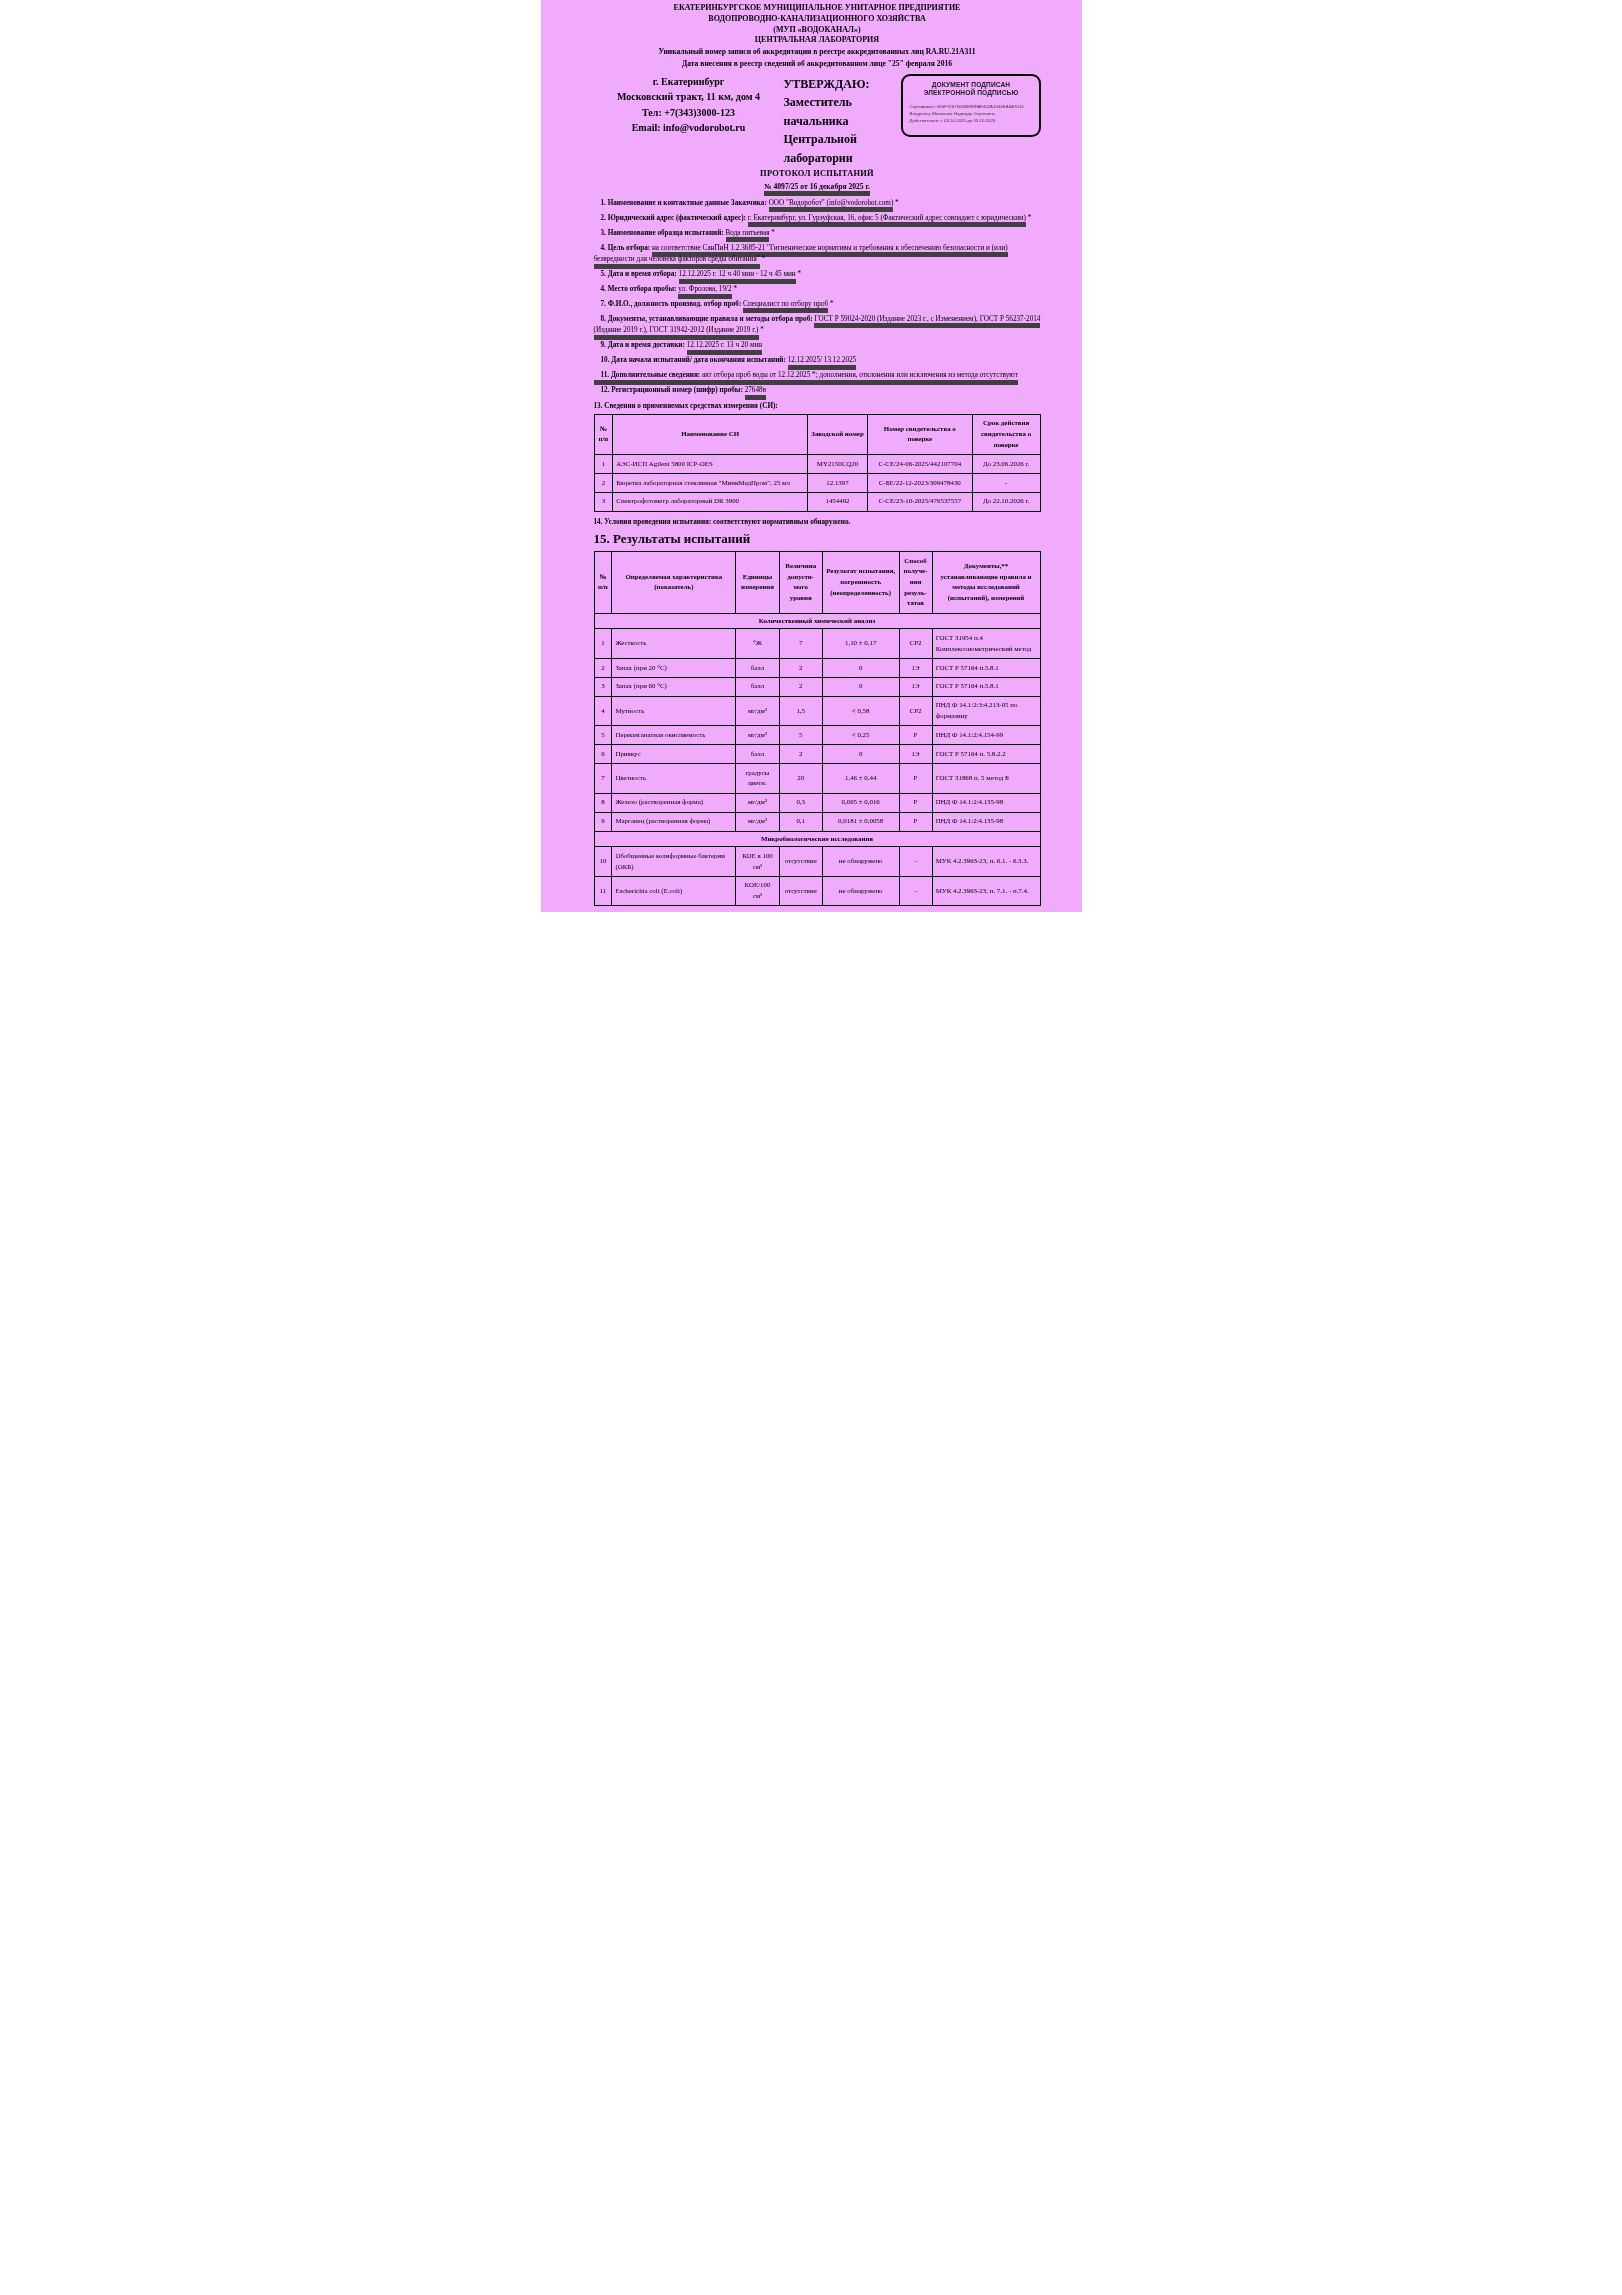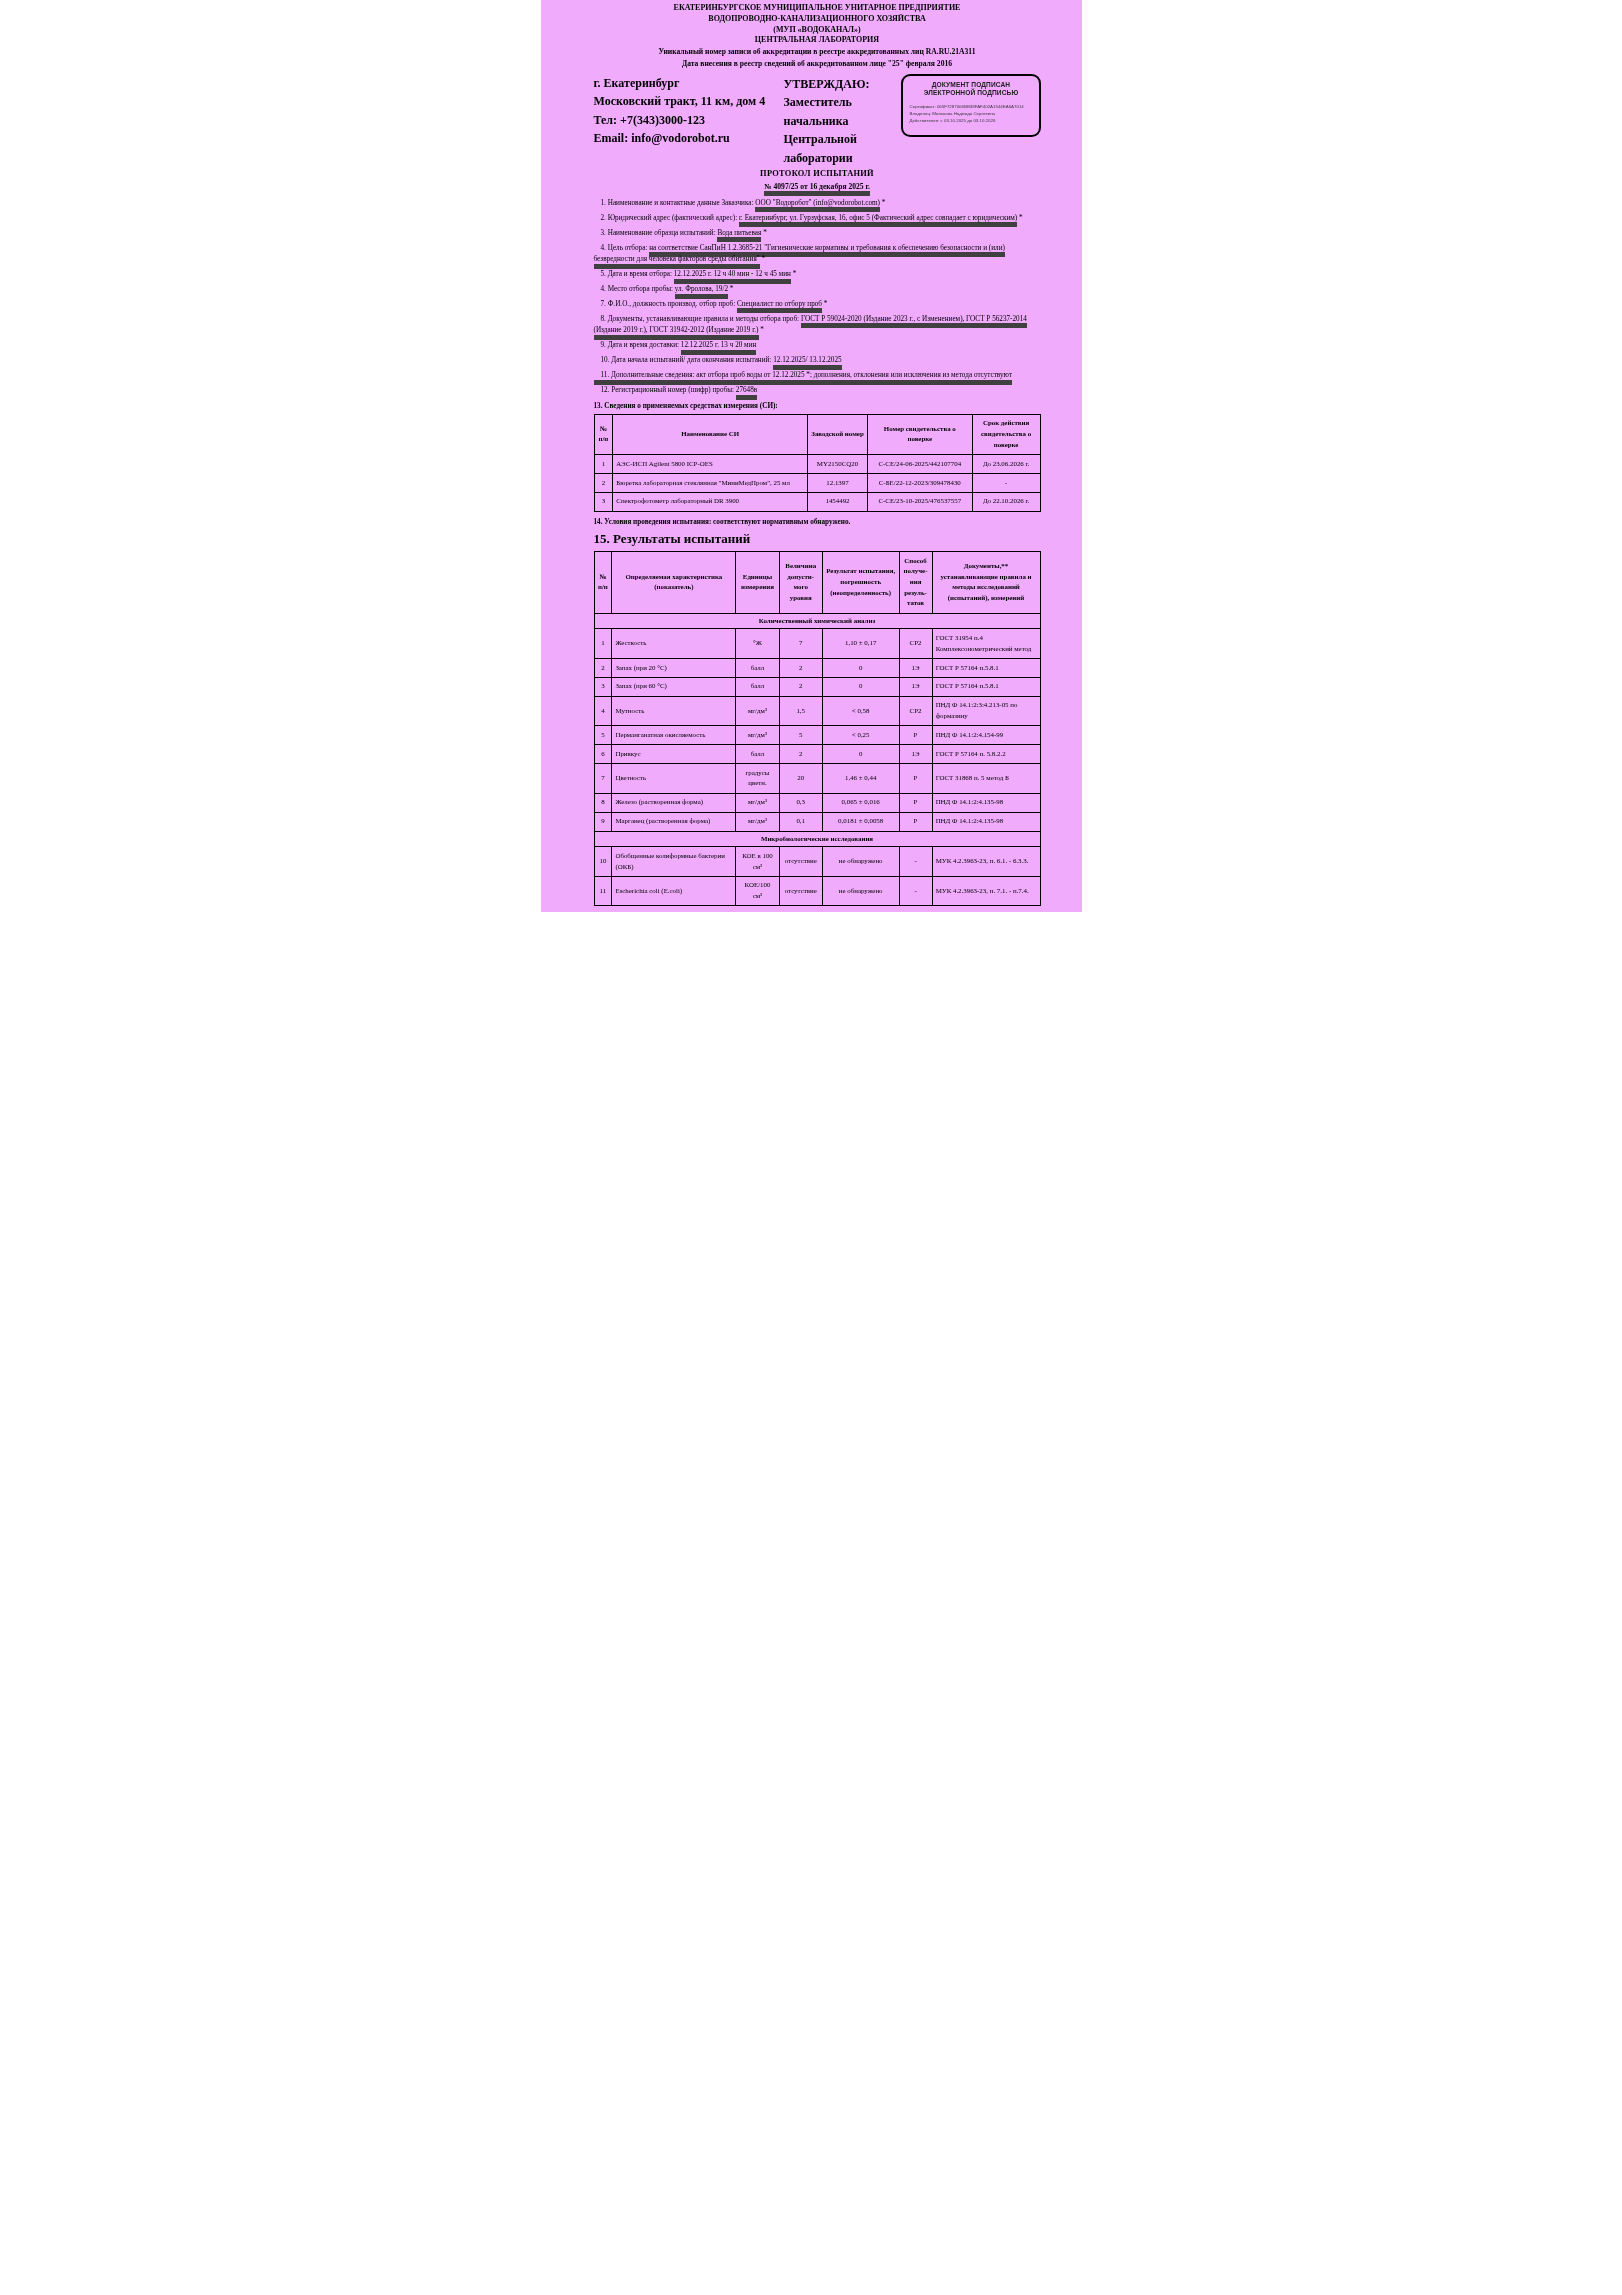--- a/index.html
+++ b/index.html
@@ -15,37 +15,37 @@
     margin: 0 auto;
     background: #f0abfc;
     padding: 3.1px 41px 5.1px 53px;
   }
   
   .org-header { text-align: center; font-weight: bold; }
   .org-header .org-line { font-size: 8px; line-height: 1.35; }
   .org-header .accr-line { font-size: 7.6px; line-height: 1.4; margin-top: 1px; }
   
   .info-row { display: flex; margin-top: 4.1px; min-height: 64px; }
-  .info-left { width: 190px; font-weight: bold; font-size: 12px; line-height: 1.55; }
+  .info-left { width: 190px; font-weight: bold; font-size: 10px; line-height: 1.55; text-align: center; }
   .info-mid { flex: 1; font-weight: bold; font-size: 12px; line-height: 1.55; padding-top: 1px; }
   .stamp {
     width: 140px; height: 63px;
     border: 2px solid #000; border-radius: 9.2px;
     padding: 5.1px 6.1px 4.1px 7.1px;
     font-family: "Liberation Sans", "DejaVu Sans", sans-serif;
     flex-shrink: 0;
   }
   .stamp-title { text-align: center; font-size: 6.6px; font-weight: 600; color: #222; line-height: 1.3; letter-spacing: 0.1px; }
   .stamp-meta { margin-top: 6.6px; font-size: 4.4px; color: #3a3a3a; line-height: 1.55; }
   
   .doc-title { text-align: center; font-size: 8.4px; font-weight: bold; letter-spacing: 0.3px; margin-top: 1px; }
   .doc-subtitle { text-align: center; font-size: 7.6px; font-weight: bold; margin-top: 4.1px; margin-bottom: 7.1px; }
   
   .items p { font-size: 7.2px; line-height: 1.58; margin-bottom: 3.6px; }
-  .lbl { font-weight: normal; padding-left: 7px; }
+  .lbl { font-weight: bold; padding-left: 7px; }
   .u { border-bottom: 5px solid #404040; padding-bottom: 0.5px; }
   
   .tbl-caption { font-size: 7.2px; font-weight: bold; margin: 5.1px 0 4.1px; }
   table.doc-table {
     width: 100%; border-collapse: collapse; table-layout: fixed;
     font-size: 6.9px;
   }
   table.doc-table th, table.doc-table td {
     border: 0.5px solid #000;
     border-top-width: 1.5px; border-bottom-width: 1.5px;

